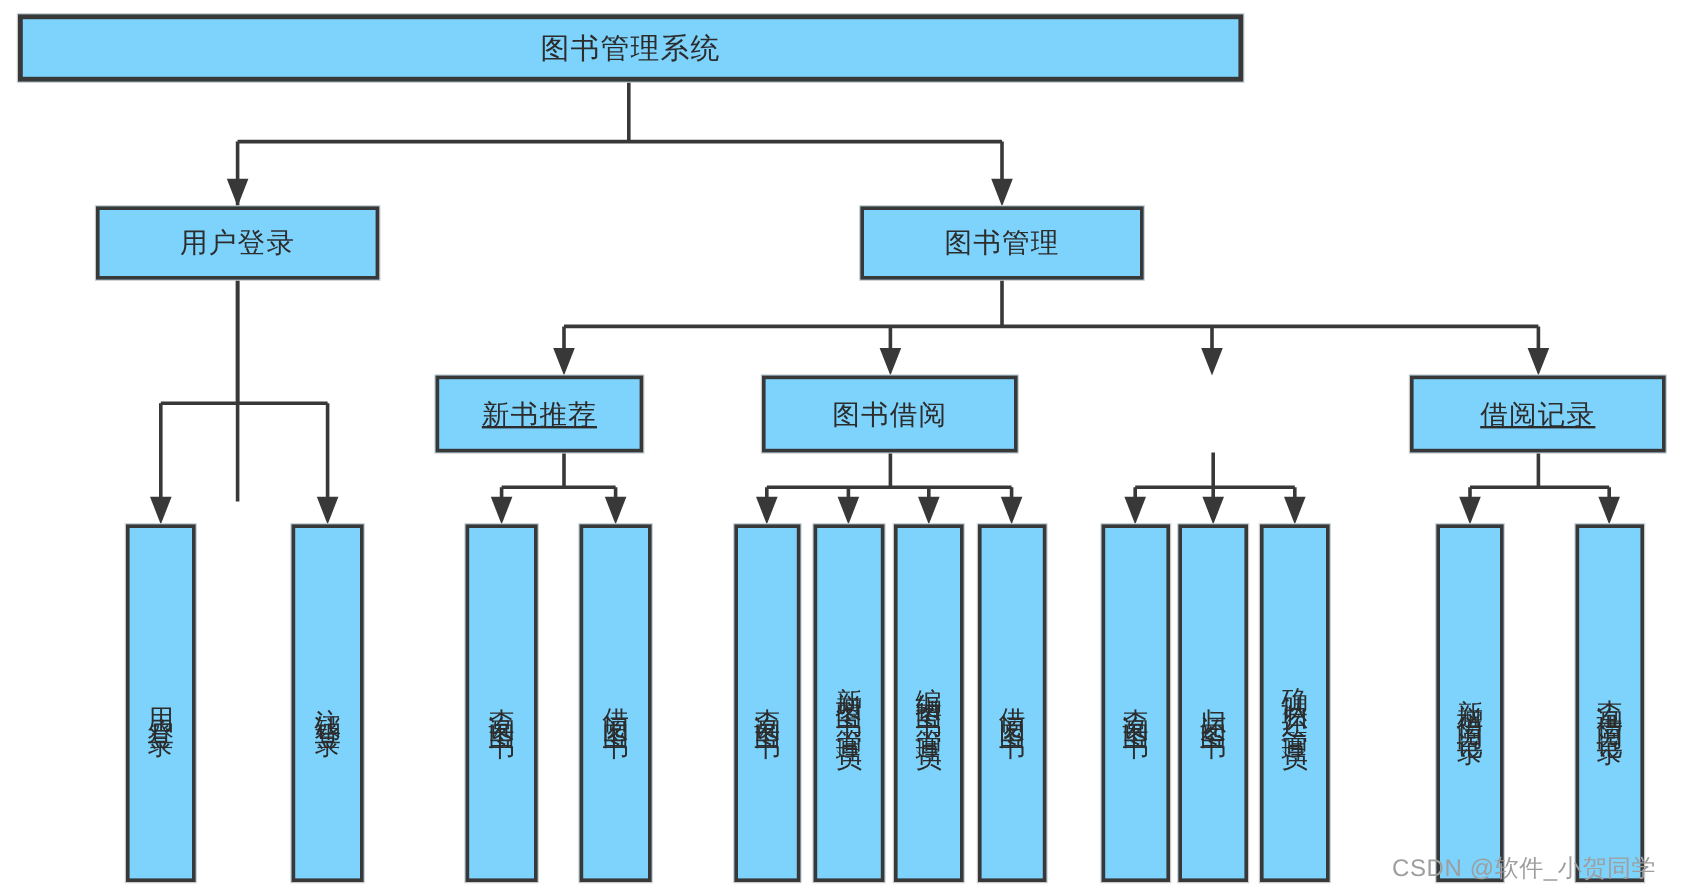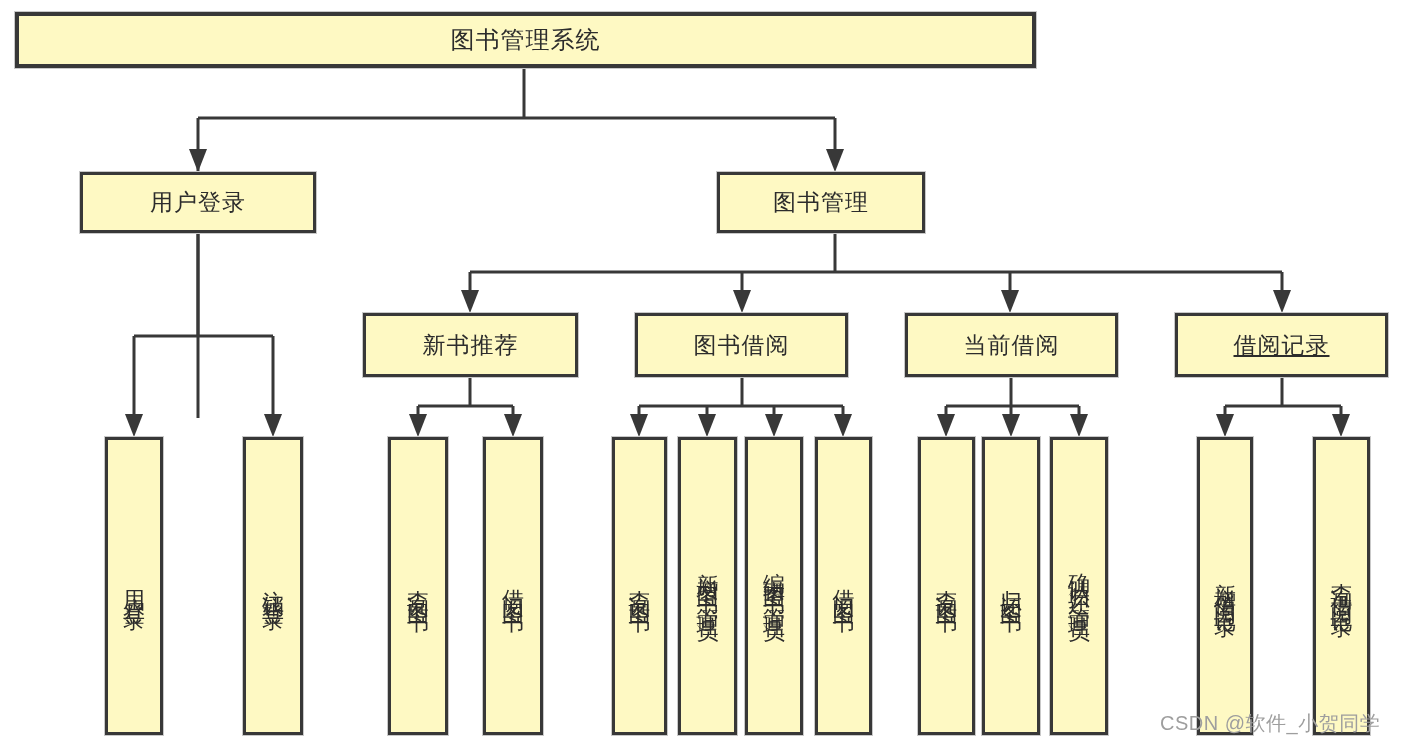--- a/index.html
+++ b/index.html
@@ -20,21 +20,21 @@
     position: absolute;
     left: 0;
     top: 0;
     width: 1405px;
     height: 747px;
     z-index: 1;
   }
   .box {
     position: absolute;
     box-sizing: border-box;
-    background: #fef9c3;
+    background: #7dd3fc;
     border: 3px solid #383838;
     box-shadow: 0 0 0 1px #c9c9c9;
     z-index: 2;
     display: flex;
     align-items: center;
     justify-content: center;
   }
   .hbox {
     font-size: 23px;
     letter-spacing: 1px;
@@ -111,25 +111,24 @@
       <polygon points="1002,414 1020,414 1011,437"></polygon>
       <polygon points="1070,414 1088,414 1079,437"></polygon>
       <polygon points="1216,414 1234,414 1225,437"></polygon>
       <polygon points="1332,414 1350,414 1341,437"></polygon>
     </g>
   </svg>
 
   <div class="box hbox root" style="left:15px; top:12px; width:1021px; height:56px;">图书管理系统</div>
 
   <div class="box hbox" style="left:80px; top:172px; width:236px; height:61px;">用户登录</div>
-  <div class="box hbox" style="left:717px; top:172px; width:208px; height:61px;">图书管理</div>
+  <div class="box hbox" style="left:717px; top:172px; width:236px; height:61px;">图书管理</div>
 
-  <div class="box hbox" style="left:363px; top:313px; width:215px; height:64px;">新书推荐</div>
+  <div class="box hbox" style="left:363px; top:313px; width:173px; height:64px;text-decoration:underline;">新书推荐</div>
   <div class="box hbox" style="left:635px; top:313px; width:213px; height:64px;">图书借阅</div>
-  <div class="box hbox" style="left:905px; top:313px; width:213px; height:64px;">当前借阅</div>
   <div class="box hbox" style="left:1175px; top:313px; width:213px; height:64px;text-decoration:underline;">借阅记录</div>
 
   <div class="box leaf" style="left:105px; top:437px; width:58px; height:298px;">
     <span>用户登录</span>
   </div>
   <div class="box leaf" style="left:243px; top:437px; width:60px; height:298px;">
     <span>注销登录</span>
   </div>
 
   <div class="box leaf" style="left:388px; top:437px; width:60px; height:298px;">

